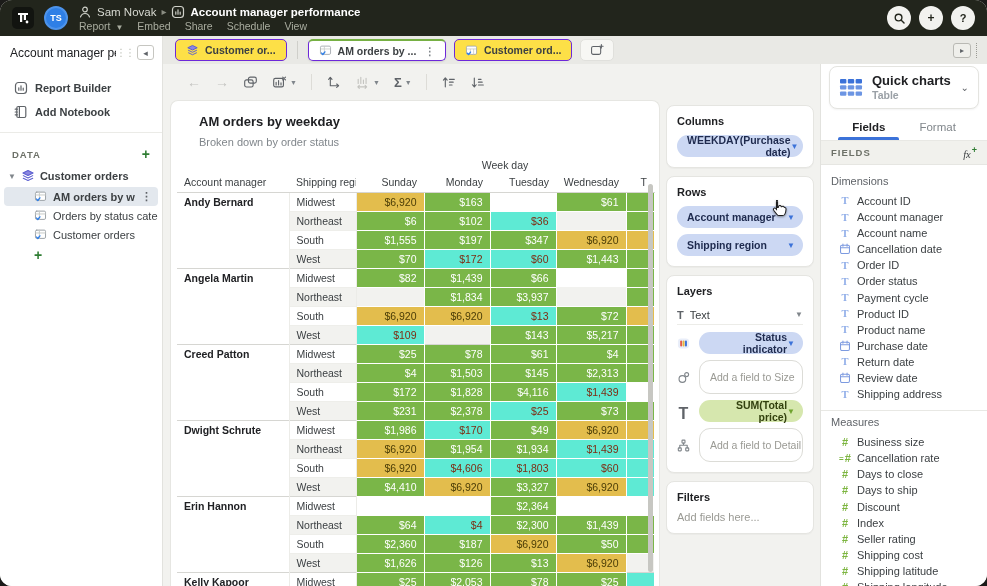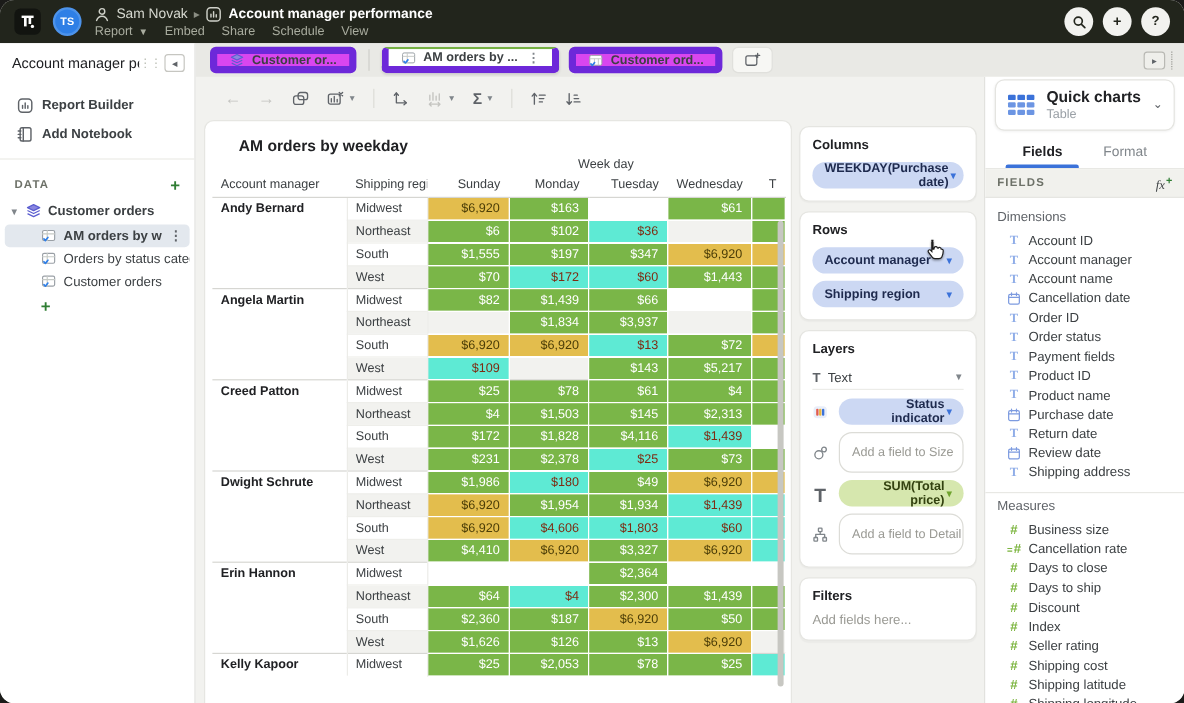--- a/index.html
+++ b/index.html
@@ -40,21 +40,21 @@
   .treeroot .chev{color:#80868b;font-size:8px;}
   .treeroot .ic{width:14px;height:14px;}
   .treechild{display:flex;align-items:center;gap:6px;height:19px;margin:0 4px;padding-left:30px;border-radius:4px;color:#3c4043;}
   .treechild .ic{width:13px;height:13px;flex:0 0 auto;}
   .treechild .lab{flex:1;white-space:nowrap;overflow:hidden;}
   .treechild.sel{background:#e3e8ee;font-weight:700;}
   .treechild .kebab{color:#5f6368;padding-right:6px;}
   .treeplus{padding:4px 0 0 34px;}
   
   .tabbar{position:absolute;top:36px;left:163px;right:0;height:28px;background:#e9e9e5;display:flex;align-items:center;padding-left:12px;gap:8px;}
-  .tab{height:22px;border-radius:5px;background:#d946ef;border:6px solid #6d28d9;display:flex;align-items:center;gap:6px;padding:0 10px;font-size:10.5px;font-weight:700;color:#3c4043;white-space:nowrap;}
+  .tab{height:22px;border-radius:5px;background:#fde047;border:1px solid #6d28d9;display:flex;align-items:center;gap:6px;padding:0 10px;font-size:10.5px;font-weight:700;color:#3c4043;white-space:nowrap;}
   .tab .tic{width:13px;height:13px;}
   .tab.active{background:#fff;border-top:2px solid #76b043;box-shadow:0 1px 2px rgba(0,0,0,.1);}
   .tab .kebab{color:#80868b;margin-left:2px;}
   .tabsep{width:1px;height:18px;background:#cfcfca;margin:0 2px;}
   .newtab{height:22px;width:34px;border-radius:5px;background:#f7f7f4;border:1px solid #e0e0dc;display:flex;align-items:center;justify-content:center;color:#5f6368;}
   .newtab .ic{width:14px;height:14px;}
   .expander{margin-left:auto;margin-right:10px;display:flex;align-items:center;gap:2px;color:#5f6368;}
   .expander .box{width:18px;height:15px;border:1px solid #b9b9b4;border-radius:3px;font-size:8px;display:flex;align-items:center;justify-content:center;background:#efefeb;}
   .expander .dash{width:4px;height:15px;border-right:1px dotted #9a9a94;}
   
@@ -105,21 +105,21 @@
   .lrow .lic{width:13px;height:13px;}
   .lrow .pill{margin-bottom:0;}
   .field{height:22px;border:1px solid #dcdcd7;border-radius:11px;color:#9a9a94;font-size:10.5px;display:flex;align-items:center;padding:16px 10px;background:#fff;white-space:nowrap;overflow:hidden;}
   .fplaceholder{font-size:11px;color:#9a9a94;}
   
   .insp{position:absolute;top:64px;left:820px;right:0;bottom:0;background:#fff;border-left:1px solid #e2e2de;overflow:hidden;}
   .qcard{margin:2px 8px 4px;border:1px solid #e4e4e0;border-radius:8px;background:#fff;box-shadow:0 1px 2px rgba(0,0,0,.05);display:flex;align-items:center;gap:9px;padding:7px 9px;}
   .qgrid{width:24px;height:19px;}
   .qtxt{flex:1;}
   .qtitle{font-size:13px;font-weight:700;color:#202124;line-height:1.15;}
-  .qsub{font-size:10.5px;color:#9aa0a6;}
+  .qsub{font-size:10.5px;color:#9aa0a6;font-weight:bold;}
   .qchev{color:#5f6368;font-size:10px;}
   .itabs{display:flex;justify-content:center;gap:34px;padding-top:8px;border-bottom:1px solid #e8e8e4;}
   .itab{font-size:11.5px;color:#80868b;padding-bottom:7px;position:relative;}
   .itab.active{color:#202124;font-weight:700;}
   .itab.active:after{content:"";position:absolute;left:-14px;right:-14px;bottom:0;height:2.5px;background:#3b72d9;border-radius:2px 2px 0 0;}
   .fieldsbar{height:24px;background:#f1f1ed;border-bottom:1px solid #e6e6e2;display:flex;align-items:center;padding:0 10px;}
   .fieldsbar .lbl{flex:1;font-size:9.5px;letter-spacing:1px;color:#6d7168;font-weight:700;}
   .fx{font-size:10.5px;color:#3c4043;}
   .fx i{font-style:italic;font-family:"Liberation Serif",serif;}
   .fx b{color:#2f7d33;font-size:9px;vertical-align:super;margin-left:1px;}
@@ -392,20 +392,21 @@
               <svg viewBox="0 0 16 16" fill="none" stroke="currentColor" stroke-width="1.2" stroke-linecap="round" stroke-linejoin="round">
                 <path d="M4.6 3.2v9.4M2.6 10.4l2 2.4 2-2.4"></path>
                 <path d="M9 4.6h2.8M9 7.6h4M9 10.6h5.2"></path>
               </svg>
             </span>
           </span>
         </span>
       </div>
     <div class="card">
       <div class="ctitle">AM orders by weekday</div>
+      <div class="csub">Broken down by order status</div>
       <table class="pivot">
         <colgroup>
             <col style="width:112px">
             <col style="width:67px">
             <col style="width:68px">
             <col style="width:66px">
             <col style="width:66px">
             <col style="width:70px">
             <col style="width:28px">
           </colgroup>
@@ -521,21 +522,21 @@
               <td class="val c-g">$231</td>
               <td class="val c-g">$2,378</td>
               <td class="val c-r">$25</td>
               <td class="val c-g">$73</td>
               <td class="thu c-g"></td>
             </tr>
             <tr class="gstart ">
               <td class="am" rowspan="4">Dwight Schrute</td>
               <td class="rg">Midwest</td>
               <td class="val c-g">$1,986</td>
-              <td class="val c-r">$180</td>
+              <td class="val c-r">$170</td>
               <td class="val c-g">$49</td>
               <td class="val c-y">$6,920</td>
               <td class="thu c-y"></td>
             </tr>
             <tr class="stripe">
               <td class="rg">Northeast</td>
               <td class="val c-y">$6,920</td>
               <td class="val c-g">$1,954</td>
               <td class="val c-g">$1,934</td>
               <td class="val c-r">$1,439</td>
@@ -739,21 +740,21 @@
           <div class="fitem">
             <span class="fic tchar-b">T</span>
             <span>Order ID</span>
           </div>
           <div class="fitem">
             <span class="fic tchar-b">T</span>
             <span>Order status</span>
           </div>
           <div class="fitem">
             <span class="fic tchar-b">T</span>
-            <span>Payment fields</span>
+            <span>Payment cycle</span>
           </div>
           <div class="fitem">
             <span class="fic tchar-b">T</span>
             <span>Product ID</span>
           </div>
           <div class="fitem">
             <span class="fic tchar-b">T</span>
             <span>Product name</span>
           </div>
           <div class="fitem">

